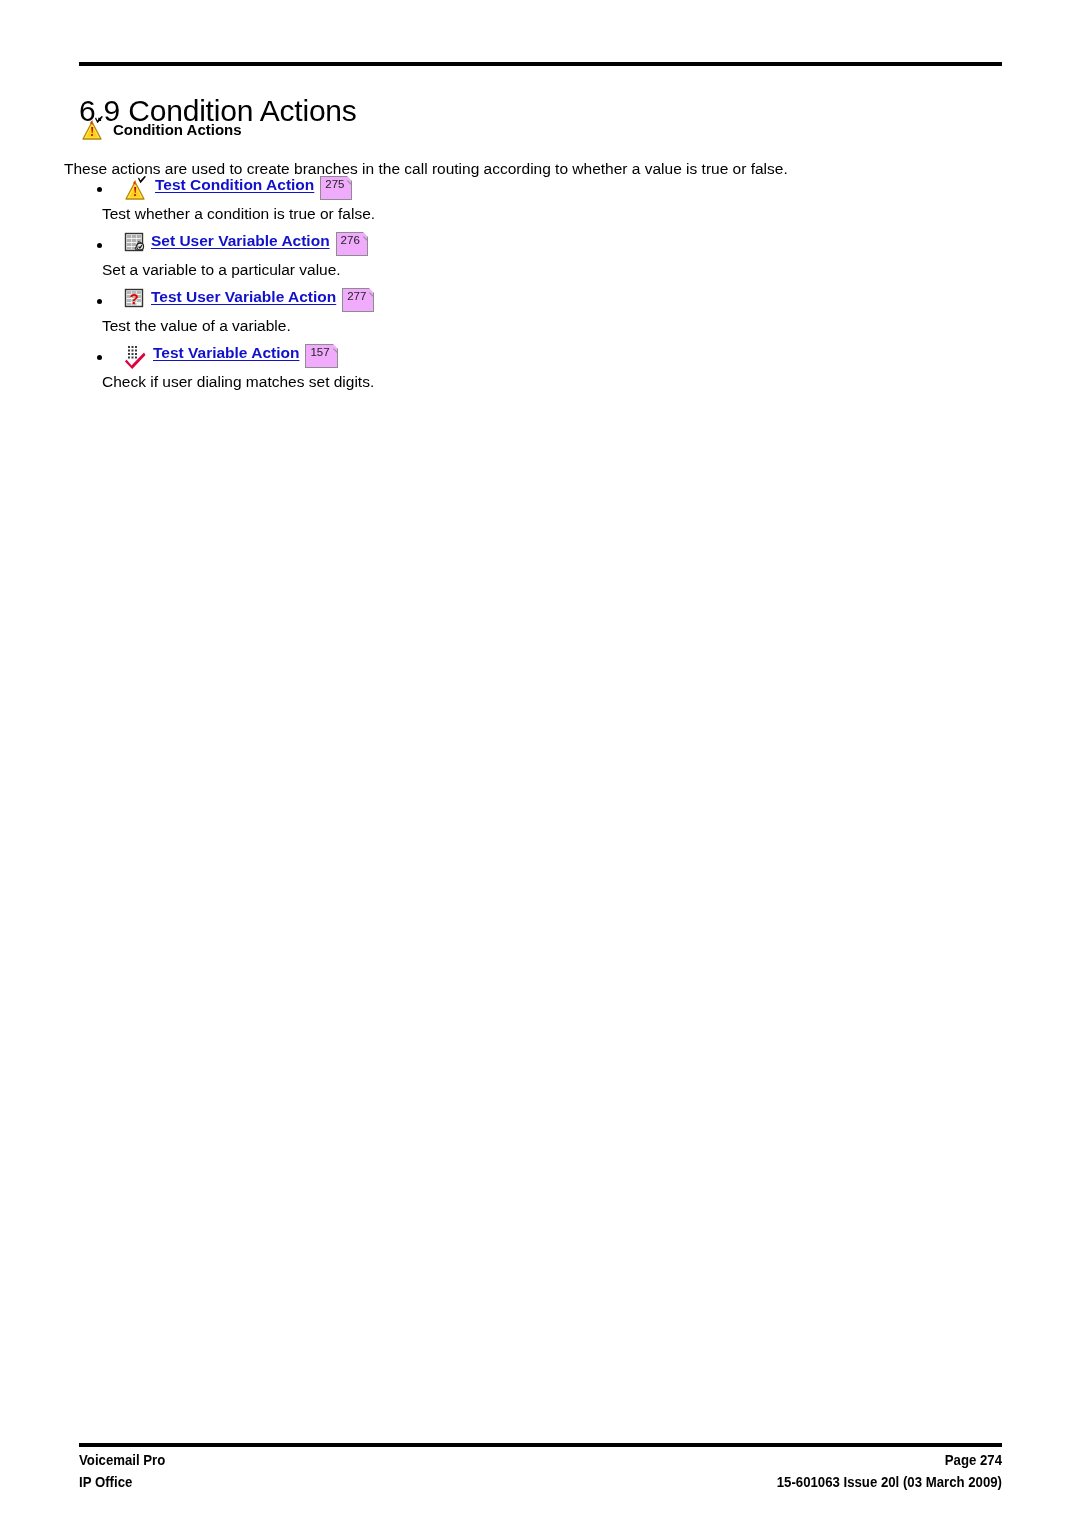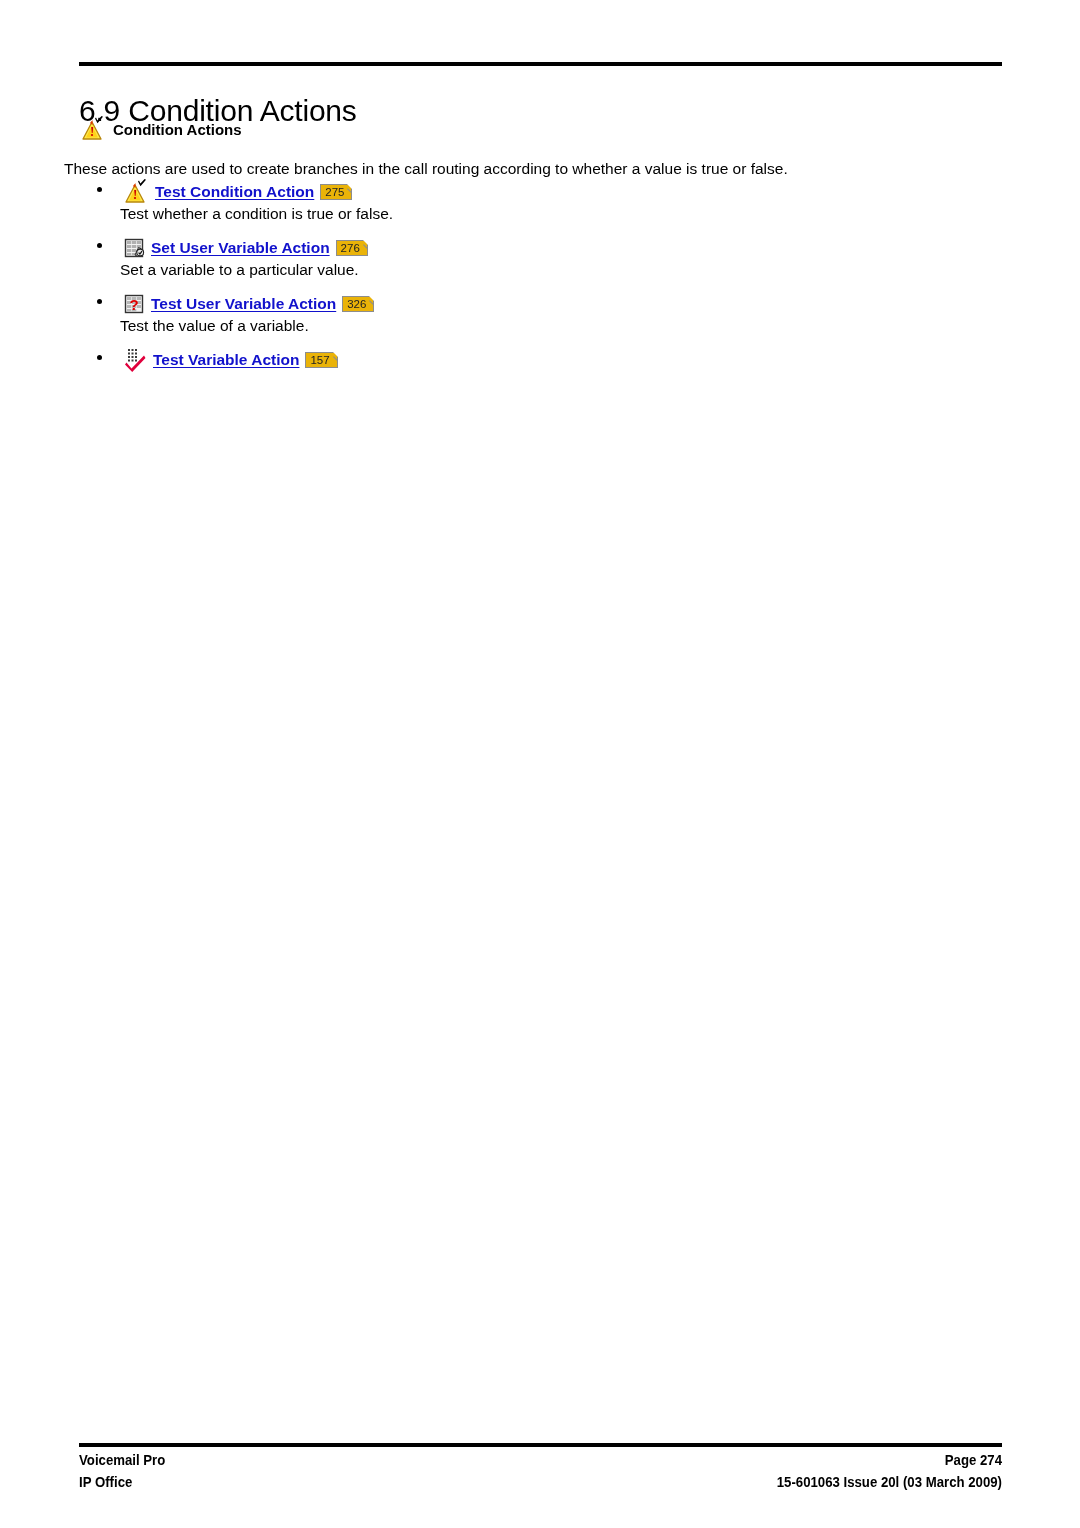--- a/index.html
+++ b/index.html
@@ -94,21 +94,20 @@
     width: 5px;
     height: 5px;
     background: #000;
     border-radius: 50%;
   }
   .bullet-head {
     position: relative;
     margin-left: 54px;
     height: 26px;
     display: flex;
-    align-items: flex-end;
   }
   .bullet-link {
     font-size: 15.5px;
     font-weight: bold;
     font-style: normal;
     color: #1111cc;
     text-decoration: underline;
     text-underline-offset: 2px;
     margin-left: 5px;
     padding-bottom: 1px;
@@ -118,21 +117,21 @@
   .pageref {
     position: relative;
     display: inline-block;
     margin-left: 6px;
     margin-bottom: 2px;
     padding: 0px 7px 0px 4px;
     font-size: 11.5px;
     line-height: 14px;
     color: #222;
     border: 1px solid #8d8d8d;
-    background: #eab308;
+    background: #f0abfc;
     white-space: nowrap;
     cursor: pointer;
   }
   .pageref::after {
     
     content: "";
     position: absolute;
     right: -1px;
     top: -1px;
     width: 0;
@@ -146,21 +145,21 @@
     position: absolute;
     right: -1px;
     top: -1px;
     width: 6px;
     height: 6px;
     border-left: 1px solid #8d8d8d;
     transform: rotate(-45deg);
     transform-origin: top right;
   }
   .bullet-desc {
-    margin-left: 50px;
+    margin-left: 32px;
     font-size: 15.5px;
     line-height: 21px;
     white-space: nowrap;
     padding-top: 1px;
   }
 
   
   .icon {
     display: inline-block;
     position: relative;
@@ -296,21 +295,21 @@
               <rect x="3" y="11" width="4.3" height="3"></rect>
               <rect x="8" y="11" width="4.3" height="3"></rect>
               <rect x="13" y="11" width="4" height="3"></rect>
               <rect x="3" y="15" width="4.3" height="2.5"></rect>
               <rect x="8" y="15" width="4.3" height="2.5"></rect>
             </g>
             <text x="10" y="15.5" font-family="Liberation Sans, sans-serif" font-size="15" font-weight="bold" fill="#e00000" text-anchor="middle">?</text>
           </svg>
         </span>
         <a class="bullet-link">Test User Variable Action</a>
-        <span class="pageref">326</span>
+        <span class="pageref">277</span>
       </div>
       <div class="bullet-desc">Test the value of a variable.</div>
     </div>
 
     <div class="bullet-item">
       <span class="bullet-dot"></span>
       <div class="bullet-head">
         <span class="icon icon-keypad-check">
           <svg viewBox="0 0 24 26" width="24" height="26" xmlns="http://www.w3.org/2000/svg">
             <g fill="#3a3a3a">
@@ -326,20 +325,21 @@
               <rect x="4" y="12.5" width="2" height="2"></rect>
               <rect x="7.5" y="12.5" width="2" height="2"></rect>
               <rect x="11" y="12.5" width="2" height="2"></rect>
             </g>
             <path d="M2.5 15.5 L7.5 21.5 L20 8.5 L21.5 11 L8.2 25 L1 17.5 Z" fill="#E0003C"></path>
           </svg>
         </span>
         <a class="bullet-link">Test Variable Action</a>
         <span class="pageref">157</span>
       </div>
+      <div class="bullet-desc">Check if user dialing matches set digits.</div>
     </div>
 
   </div>
 
   <div class="footer-rule"></div>
 
   <div class="footer">
     <div class="footer-row">
       <span class="footer-left">Voicemail Pro</span>
       <span class="footer-right">Page 274</span>

